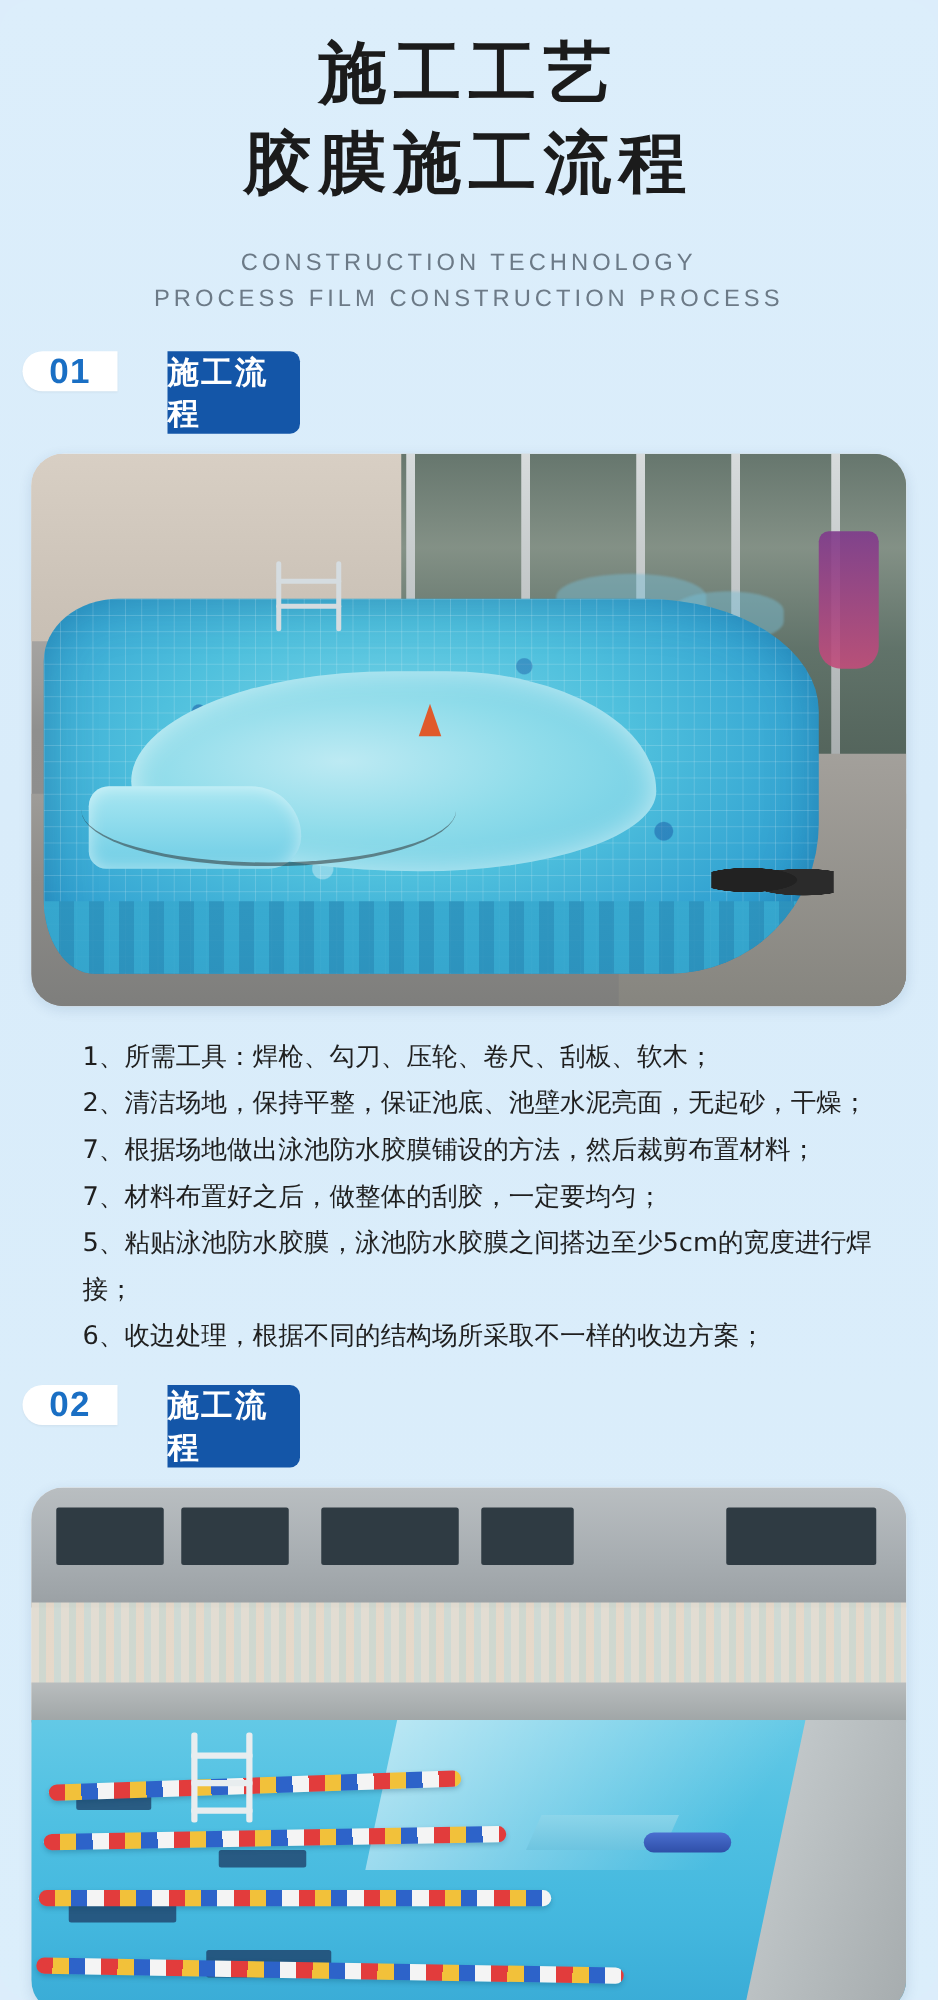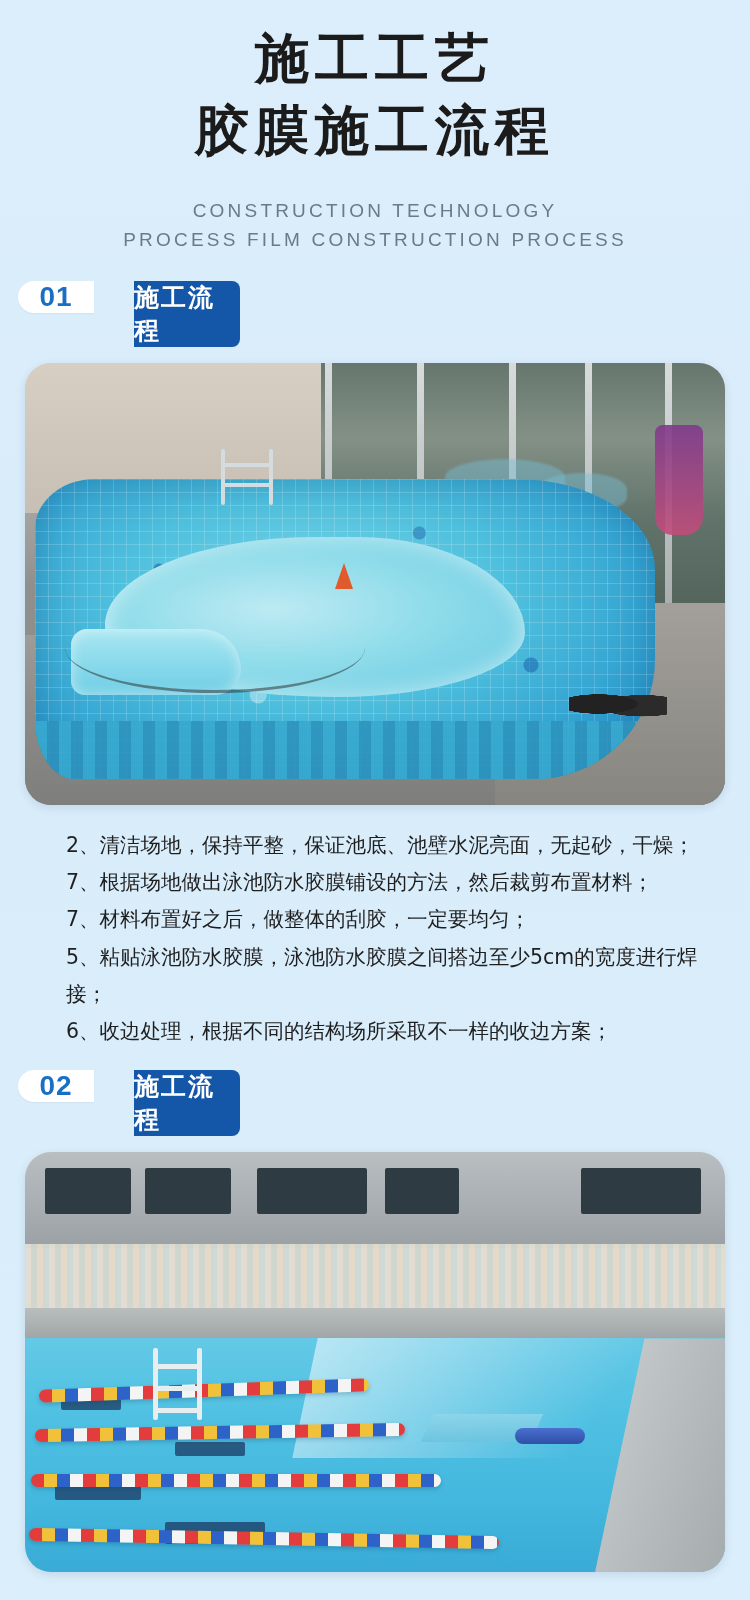--- a/index.html
+++ b/index.html
@@ -326,20 +326,21 @@
         <i style="left:0;top:34px;width:52px;height:4px"></i>
       </div>
       <div class="hose"></div>
       <div class="cone"></div>
       <div class="towel"></div>
       <div class="shoes"></div>
     </div>
   </div>
 
   <ol class="steps">
+    <li>1、所需工具：焊枪、勾刀、压轮、卷尺、刮板、软木；</li>
     <li>2、清洁场地，保持平整，保证池底、池壁水泥亮面，无起砂，干燥；</li>
     <li>7、根据场地做出泳池防水胶膜铺设的方法，然后裁剪布置材料；</li>
     <li>7、材料布置好之后，做整体的刮胶，一定要均匀；</li>
     <li>5、粘贴泳池防水胶膜，泳池防水胶膜之间搭边至少5cm的宽度进行焊接；</li>
     <li>6、收边处理，根据不同的结构场所采取不一样的收边方案；</li>
   </ol>
 
   <div class="section-label" style="margin-top:20px;">
     <div class="sec-num">02</div>
     <div class="sec-text">施工流程</div>

